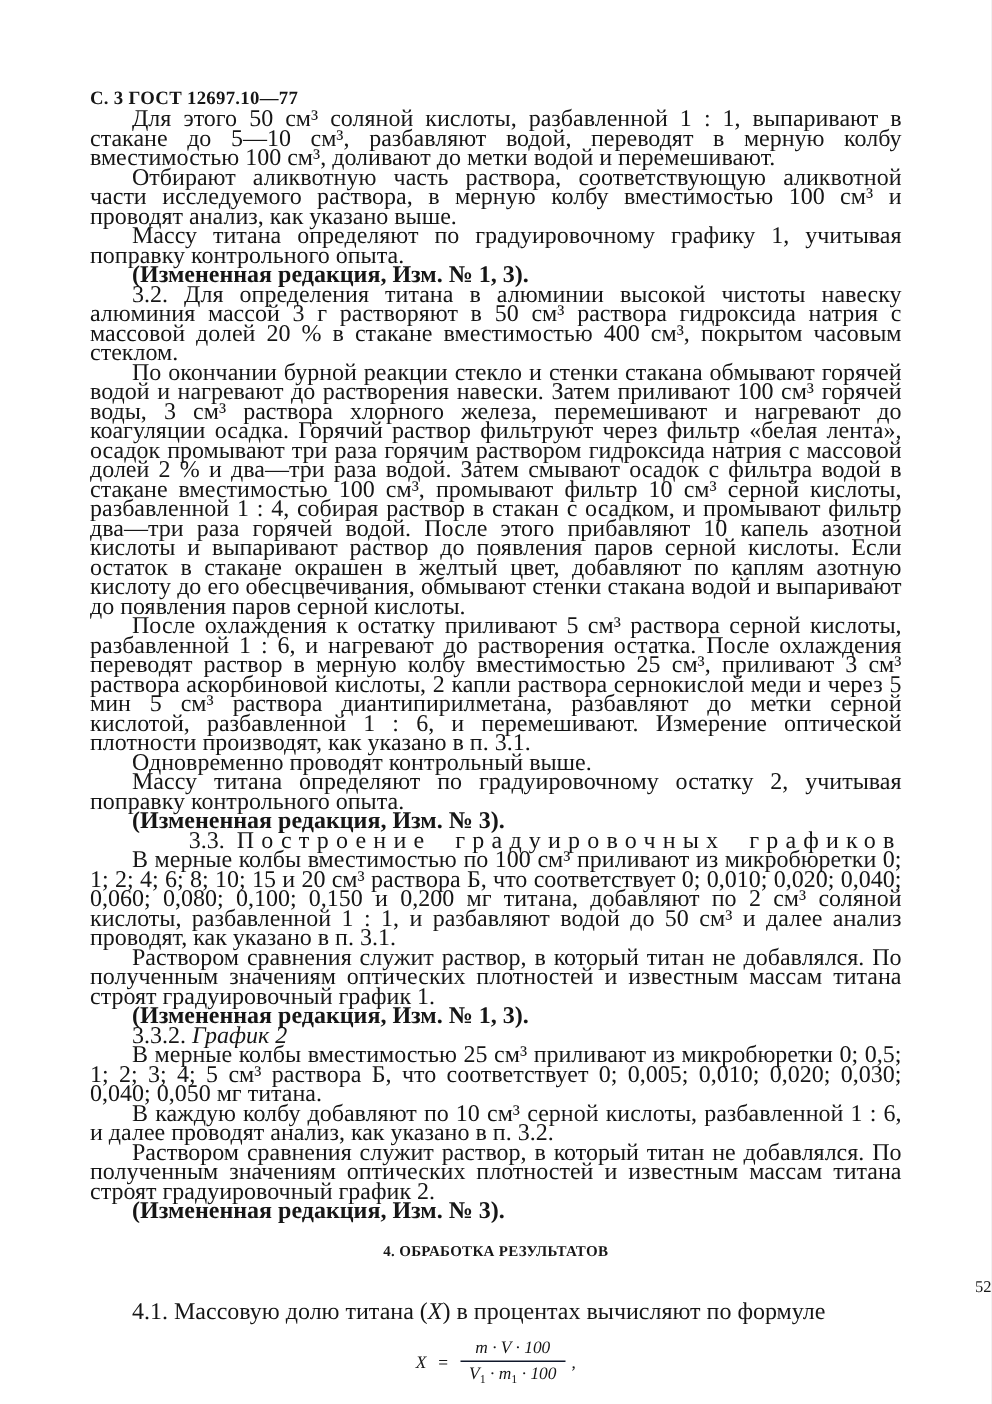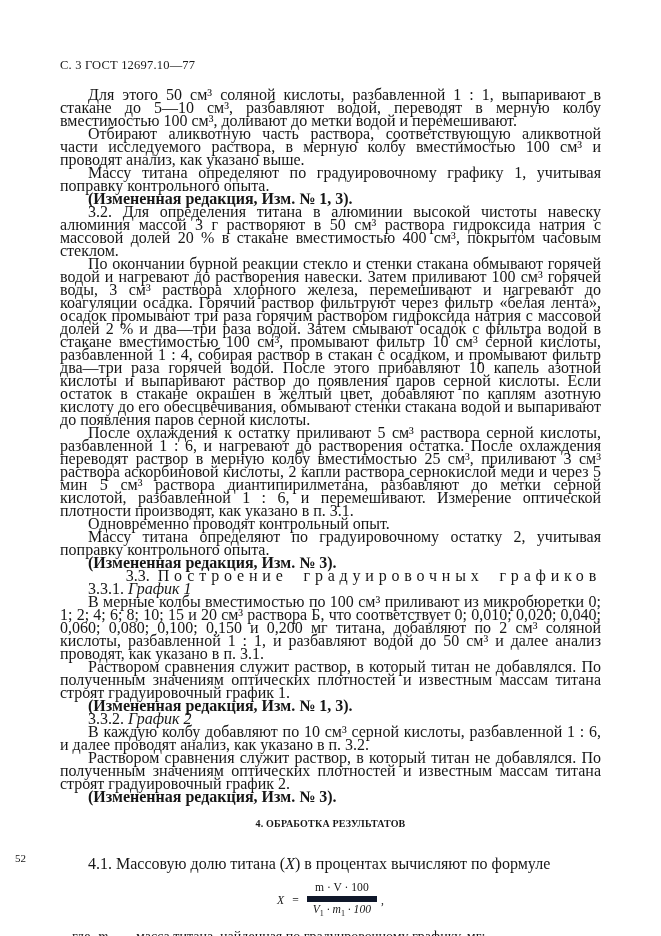--- a/index.html
+++ b/index.html
@@ -8,24 +8,24 @@
     width: 661px;
     height: 936px;
     background: #ffffff;
     font-family: "Liberation Serif", "DejaVu Serif", serif;
     color: #161616;
     box-sizing: border-box;
     padding: 58px 60px 0 60px;
     overflow: hidden;
   }
   .doc-header {
-    font-weight: normal;
+    font-weight: bold;
     font-size: 12.5px;
     line-height: 15px;
-    margin: 0 0 15px 0;
+    margin: 0 0 0 0;
     letter-spacing: 0.2px;
   }
   .p {
     margin: 0;
     font-size: 16px;
     line-height: 13px;
     text-align: justify;
     text-indent: 28px;
   }
   .note { font-weight: bold; text-align: left; }
@@ -49,72 +49,73 @@
   }
   .fvar { font-style: italic; }
   .feq { display: inline-block; margin: 0 8px; }
   .frac {
     display: inline-block;
     vertical-align: middle;
     text-align: center;
   }
   .frac .num {
     display: block;
-    border-bottom: 6px solid #0f172a;
+    border-bottom: 1px solid #0f172a;
     padding: 0 6px 1px 6px;
+    font-style: italic;
   }
   .frac .den {
     display: block;
     padding: 1px 6px 0 6px;
     font-style: italic;
   }
   .frac sub { font-size: 8px; font-style: normal; }
   .fcomma { margin-left: 4px; }
   .where { font-size: 14px; line-height: 13.5px; margin-top: 5px; margin-left: 12px; }
   .where-row { display: flex; }
   .where-intro { width: 26px; flex: 0 0 26px; }
   .where-var { width: 16px; flex: 0 0 16px; font-style: italic; }
   .where-dash { width: 22px; flex: 0 0 22px; }
   .where-text { flex: 1; }
   .page-number {
     position: absolute;
     left: 15px; right: 0;
     bottom: 72px;
-    text-align: left;
+    text-align: right;
     font-size: 11px;
   }
 </style>
 </head>
 <body>
 
 <div class="page">
 
   <div class="doc-header">С. 3 ГОСТ 12697.10—77</div>
 
   <p class="p">Для этого 50 см³ соляной кислоты, разбавленной 1 : 1, выпаривают в стакане до 5—10 см³, разбавляют водой, переводят в мерную колбу вместимостью 100 см³, доливают до метки водой и перемешивают.</p>
   <p class="p">Отбирают аликвотную часть раствора, соответствующую аликвотной части исследуемого раствора, в мерную колбу вместимостью 100 см³ и проводят анализ, как указано выше.</p>
   <p class="p">Массу титана определяют по градуировочному графику 1, учитывая поправку контрольного опыта.</p>
   <p class="p note">(Измененная редакция, Изм. № 1, 3).</p>
   <p class="p">3.2. Для определения титана в алюминии высокой чистоты навеску алюминия массой 3 г растворяют в 50 см³ раствора гидроксида натрия с массовой долей 20 % в стакане вместимостью 400 см³, покрытом часовым стеклом.</p>
   <p class="p">По окончании бурной реакции стекло и стенки стакана обмывают горячей водой и нагревают до растворения навески. Затем приливают 100 см³ горячей воды, 3 см³ раствора хлорного железа, перемешивают и нагревают до коагуляции осадка. Горячий раствор фильтруют через фильтр «белая лента», осадок промывают три раза горячим раствором гидроксида натрия с массовой долей 2 % и два—три раза водой. Затем смывают осадок с фильтра водой в стакане вместимостью 100 см³, промывают фильтр 10 см³ серной кислоты, разбавленной 1 : 4, собирая раствор в стакан с осадком, и промывают фильтр два—три раза горячей водой. После этого прибавляют 10 капель азотной кислоты и выпаривают раствор до появления паров серной кислоты. Если остаток в стакане окрашен в желтый цвет, добавляют по каплям азотную кислоту до его обесцвечивания, обмывают стенки стакана водой и выпаривают до появления паров серной кислоты.</p>
   <p class="p">После охлаждения к остатку приливают 5 см³ раствора серной кислоты, разбавленной 1 : 6, и нагревают до растворения остатка. После охлаждения переводят раствор в мерную колбу вместимостью 25 см³,  приливают 3 см³ раствора аскорбиновой кислоты, 2 капли раствора сернокислой меди и через 5 мин 5 см³ раствора диантипирилметана, разбавляют до метки серной кислотой, разбавленной 1 : 6, и перемешивают. Измерение оптической плотности производят, как указано в п. 3.1.</p>
-  <p class="p">Одновременно проводят контрольный опыт.</p>
+  <p class="p">Одновременно проводят контрольный выше.</p>
   <p class="p">Массу титана определяют по градуировочному остатку 2, учитывая поправку контрольного опыта.</p>
   <p class="p note">(Измененная редакция, Изм. № 3).</p>
 
   <p class="p h33"><span>3.3.</span>&nbsp;&nbsp;<span class="sp">Построение градуировочных графиков</span></p>
 
-  <p class="p subhead"><span>3.3.1.</span> <span class="t">График 1</span></p>
 
   <p class="p">В мерные колбы вместимостью по 100 см³ приливают из микробюретки 0; 1; 2; 4; 6; 8; 10; 15 и 20 см³ раствора Б, что соответствует 0; 0,010; 0,020; 0,040; 0,060; 0,080; 0,100; 0,150 и 0,200 мг титана, добавляют по 2 см³ соляной кислоты, разбавленной 1 : 1, и разбавляют водой до 50 см³ и далее анализ проводят, как указано в п. 3.1.</p>
   <p class="p">Раствором сравнения служит раствор, в который титан не добавлялся. По полученным значениям оптических плотностей и известным массам титана строят градуировочный график 1.</p>
   <p class="p note">(Измененная редакция, Изм. № 1, 3).</p>
 
   <p class="p subhead"><span>3.3.2.</span> <span class="t">График 2</span></p>
 
+  <p class="p">В мерные колбы вместимостью 25 см³ приливают из микробюретки 0; 0,5; 1; 2; 3; 4; 5 см³ раствора Б, что соответствует 0; 0,005; 0,010; 0,020; 0,030; 0,040; 0,050 мг титана.</p>
   <p class="p">В каждую колбу добавляют по 10 см³ серной кислоты, разбавленной 1 : 6, и далее проводят анализ, как указано в п. 3.2.</p>
   <p class="p">Раствором сравнения служит раствор, в который титан не добавлялся. По полученным значениям оптических плотностей и известным массам титана строят градуировочный график 2.</p>
   <p class="p note">(Измененная редакция, Изм. № 3).</p>
 
   <h2 class="sec4-title">4. ОБРАБОТКА РЕЗУЛЬТАТОВ</h2>
 
   <p class="p"><span>4.1. Массовую долю титана (</span><span class="fvar">X</span><span>) в процентах вычисляют по формуле</span></p>
 
   <div class="formula">
     <span class="fvar">X</span><span class="feq">=</span><span class="frac"><span class="num">m · V · 100</span><span class="den"><span>V</span><sub>1</sub><span> · </span><span>m</span><sub>1</sub><span> · </span><span>100</span></span></span><span class="fcomma">,</span>

